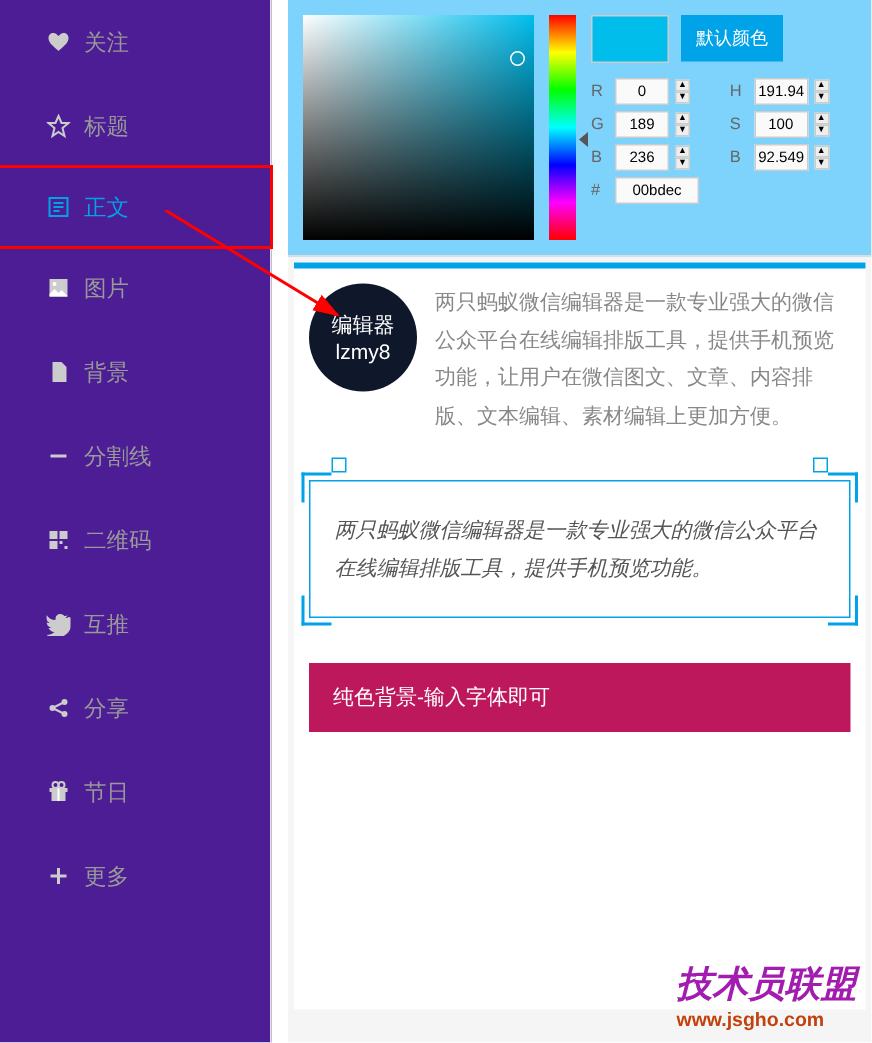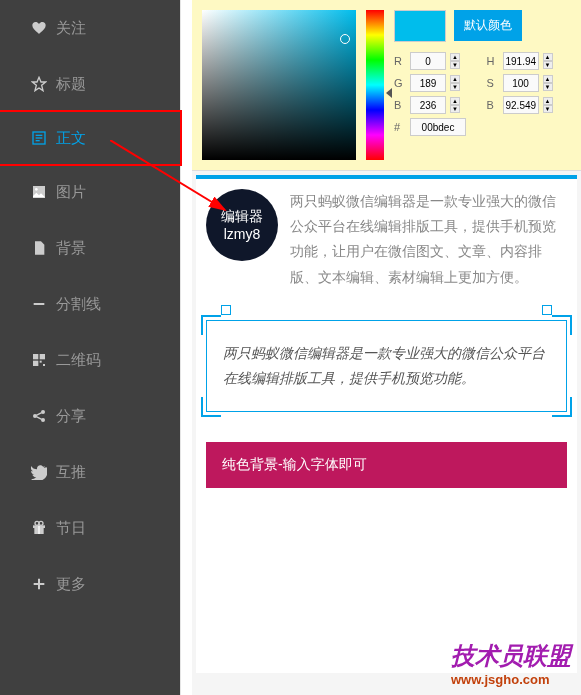--- a/index.html
+++ b/index.html
@@ -1,26 +1,26 @@
 <!DOCTYPE html>
 <html><head>
   <meta charset="utf-8">
   <style>
     * { margin: 0; padding: 0; box-sizing: border-box; }
     body { font-family: "Microsoft YaHei", Arial, sans-serif; background: #fff; width: 581px; height: 695px; overflow: hidden; position: relative; }
     
-    .sidebar { width: 181px; height: 695px; float: left; border-right: 1px solid #e5e5e5; background: #404040; }
+    .sidebar { width: 181px; height: 695px; float: left; border-right: 1px solid #e5e5e5; background: #4c1d95; }
     .nav-item { display: flex; align-items: center; padding: 0 30px; height: 56px; color: #999; font-size: 15px; cursor: pointer; }
     .nav-item .icon { width: 18px; height: 18px; margin-right: 8px; display: inline-flex; align-items: center; justify-content: center; }
     .nav-item.active { color: #00a2e8; }
     .nav-item.highlight { border: 2px solid #ff0000; margin: -2px; }
     
     .main { margin-left: 192px; height: 695px; position: relative; background: #f5f5f5; }
     
-    .color-panel { background: #fef9c3; padding: 10px; display: flex; gap: 10px; border-bottom: 1px solid #ddd; }
+    .color-panel { background: #7dd3fc; padding: 10px; display: flex; gap: 10px; border-bottom: 1px solid #ddd; }
     .color-gradient { width: 154px; height: 150px; position: relative; background: linear-gradient(to bottom, transparent, black), linear-gradient(to right, white, #00bdec); }
     .color-cursor { position: absolute; width: 10px; height: 10px; border: 1px solid #fff; border-radius: 50%; top: 24px; right: 6px; }
     .hue-strip { width: 18px; height: 150px; background: linear-gradient(to bottom, #ff0000, #ffff00, #00ff00, #00ffff, #0000ff, #ff00ff, #ff0000); position: relative; }
     .hue-arrow { position: absolute; right: -8px; top: 78px; width: 0; height: 0; border-top: 5px solid transparent; border-bottom: 5px solid transparent; border-right: 6px solid #555; }
     .color-controls { flex: 1; }
     .color-top { display: flex; gap: 8px; align-items: flex-start; margin-bottom: 10px; }
     .color-preview { width: 52px; height: 32px; background: #00bdec; border: 1px solid #ccc; }
     .default-btn { background: #00a2e8; color: #fff; padding: 7px 10px; font-size: 12px; cursor: pointer; border: none; }
     .color-inputs { display: grid; grid-template-columns: 1fr 1fr; gap: 4px 8px; }
     .input-row { display: flex; align-items: center; gap: 4px; }
@@ -121,36 +121,36 @@
           <rect x="3" y="13" width="8" height="8"></rect>
           <rect x="13" y="13" width="3" height="3"></rect>
           <rect x="18" y="18" width="3" height="3"></rect>
         </svg>
       </span>
     <span>二维码</span>
   </div>
   <div class="nav-item">
     <span class="icon">
         <svg class="icon-svg" viewBox="0 0 24 24" fill="#ccc">
+          <path d="M22 5c-1 1-2 1-3 1 1-1 2-2 2-3-1 1-2 1-3 1-1-1-2-2-4-2-3 0-5 2-5 5v1c-4 0-7-2-9-5 0 0-2 5 3 8-1 0-2 0-3-1 0 3 2 5 5 6-1 0-2 0-3 0 1 2 3 4 6 4-2 2-5 3-8 3 3 2 6 3 9 3 11 0 17-9 16-17 1-1 2-2 2-3z"></path>
+        </svg>
+      </span>
+    <span>互推</span>
+  </div>
+  <div class="nav-item">
+    <span class="icon">
+        <svg class="icon-svg" viewBox="0 0 24 24" fill="#ccc">
           <circle cx="6" cy="12" r="3"></circle>
           <circle cx="18" cy="6" r="3"></circle>
           <circle cx="18" cy="18" r="3"></circle>
           <line x1="8" y1="11" x2="16" y2="7" stroke="#ccc" stroke-width="2"></line>
           <line x1="8" y1="13" x2="16" y2="17" stroke="#ccc" stroke-width="2"></line>
         </svg>
       </span>
     <span>分享</span>
-  </div>
-  <div class="nav-item">
-    <span class="icon">
-        <svg class="icon-svg" viewBox="0 0 24 24" fill="#ccc">
-          <path d="M22 5c-1 1-2 1-3 1 1-1 2-2 2-3-1 1-2 1-3 1-1-1-2-2-4-2-3 0-5 2-5 5v1c-4 0-7-2-9-5 0 0-2 5 3 8-1 0-2 0-3-1 0 3 2 5 5 6-1 0-2 0-3 0 1 2 3 4 6 4-2 2-5 3-8 3 3 2 6 3 9 3 11 0 17-9 16-17 1-1 2-2 2-3z"></path>
-        </svg>
-      </span>
-    <span>互推</span>
   </div>
   <div class="nav-item">
     <span class="icon">
         <svg class="icon-svg" viewBox="0 0 24 24" fill="#ccc">
           <rect x="3" y="8" width="18" height="4"></rect>
           <rect x="5" y="12" width="14" height="9"></rect>
           <rect x="11" y="8" width="2" height="13" fill="#fff"></rect>
           <circle cx="9" cy="5" r="3" fill="none" stroke="#ccc" stroke-width="2"></circle>
           <circle cx="15" cy="5" r="3" fill="none" stroke="#ccc" stroke-width="2"></circle>
         </svg>

